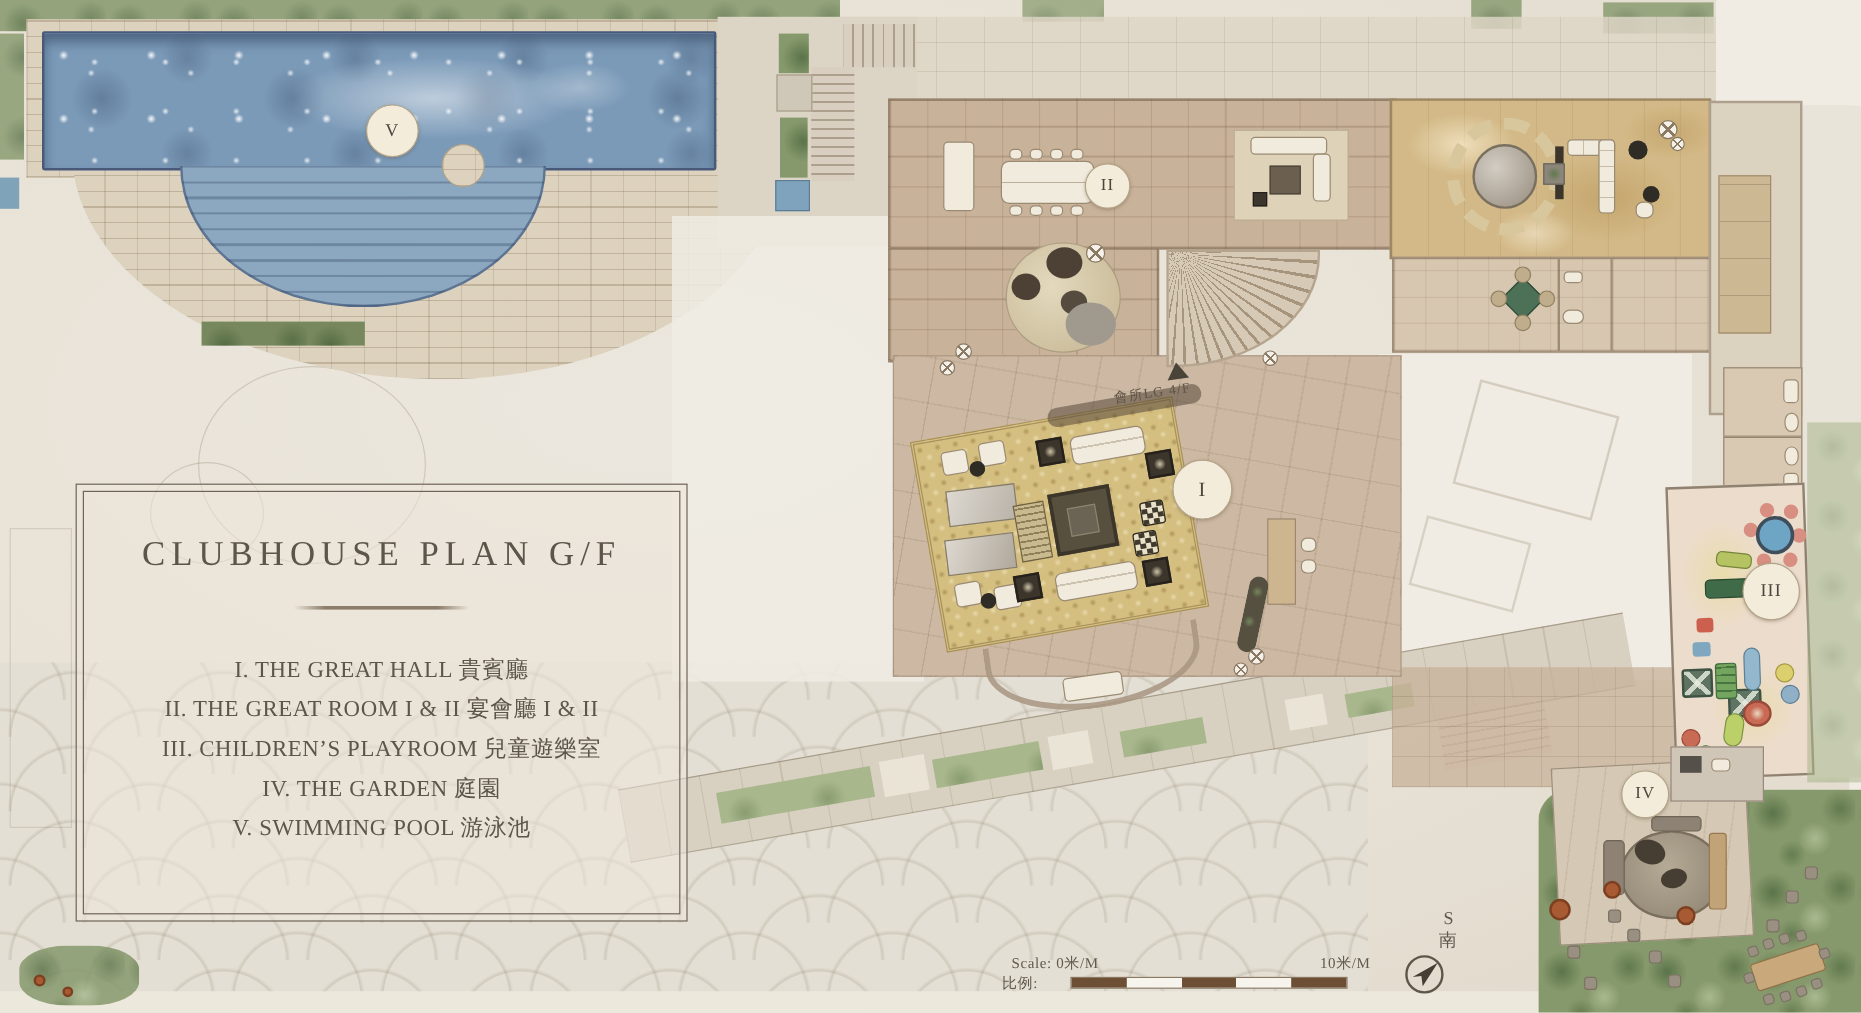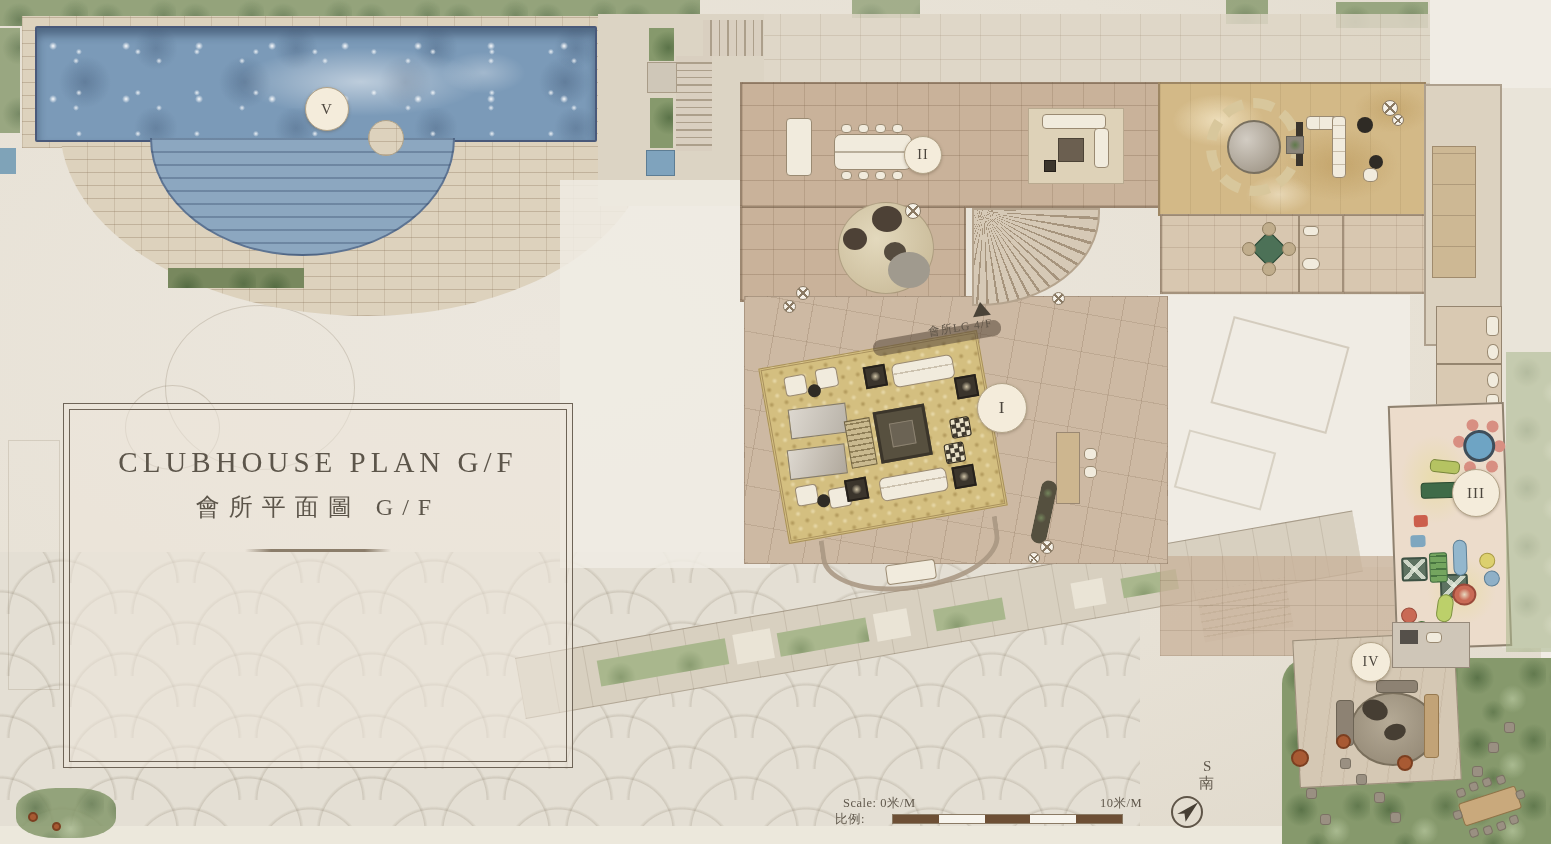--- a/index.html
+++ b/index.html
@@ -322,22 +322,28 @@
   <i class="a fol" style="left:16px;top:788px;width:100px;height:50px;border-radius:40%;opacity:.85"></i>
   <i class="a potc" style="left:28px;top:812px;width:10px;height:10px"></i>
   <i class="a potc" style="left:52px;top:822px;width:9px;height:9px"></i>
 
   <i class="a" style="left:972px;top:302px;width:0;height:0;border-left:9px solid transparent;border-right:9px solid transparent;border-bottom:14px solid #4a4338;transform:rotate(-8deg)"></i>
   <span class="a note" style="left:928px;top:320px;transform:rotate(-8deg)">會所LG 4/F</span>
 
   <div class="a legend" style="left:63px;top:403px;width:510px;height:365px">
     <i class="legend-frame"></i>
     <div class="l-title">CLUBHOUSE PLAN G/F</div>
-    <div class="l-title-zh">會所平面圖 G/F</div>
     <div class="l-divider"></div>
+    <div class="l-items">
+      <div>I. THE GREAT HALL 貴賓廳</div>
+      <div>II. THE GREAT ROOM I &amp; II 宴會廳 I &amp; II</div>
+      <div>III. CHILDREN’S PLAYROOM 兒童遊樂室</div>
+      <div>IV. THE GARDEN 庭園</div>
+      <div>V. SWIMMING POOL 游泳池</div>
+    </div>
   </div>
 
   <div class="marker" style="left:305px;top:87px;width:42px;height:42px;font-size:15px">
       <span>V</span>
     </div>
   <div class="marker" style="left:904px;top:136px;width:36px;height:36px;font-size:14px">
       <span>II</span>
     </div>
   <div class="marker" style="left:977px;top:383px;width:48px;height:48px;font-size:17px">
       <span>I</span>

